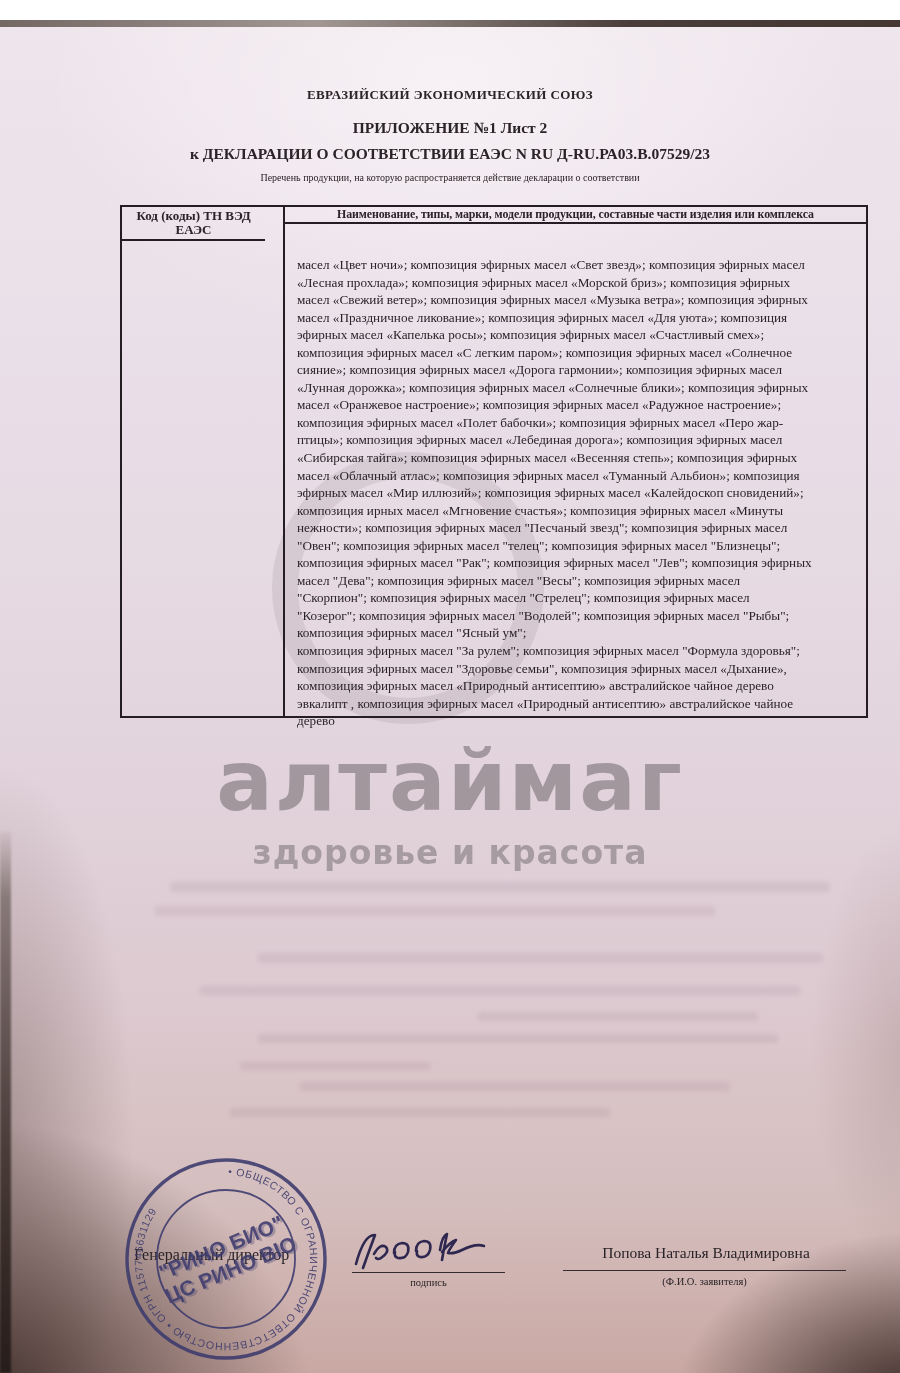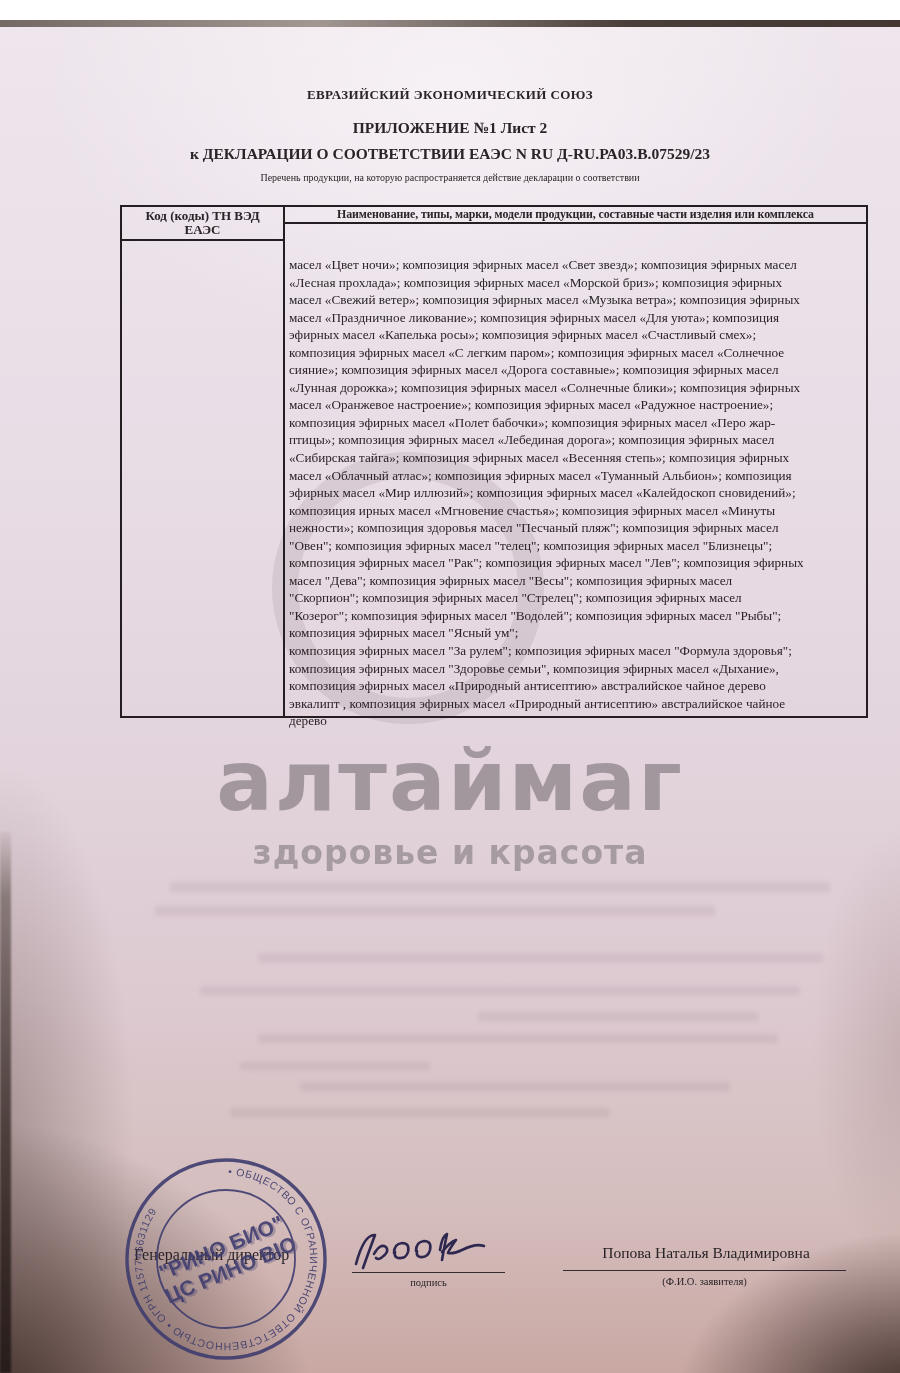--- a/index.html
+++ b/index.html
@@ -18,27 +18,27 @@
     background:linear-gradient(90deg,rgba(75,62,54,0.75),rgba(95,80,70,0.55) 35%,rgba(55,42,38,0.9) 70%,rgba(60,45,40,0.95));
     filter:blur(0.6px);}
   .left-edge{position:absolute;left:0;top:832px;width:11px;height:541px;
     background:linear-gradient(180deg,rgba(82,70,64,0.05),rgba(82,70,64,0.55) 12%,rgba(62,50,46,0.85) 55%,rgba(38,28,25,0.96));
     filter:blur(0.8px);}
   .hdr{position:absolute;left:0;width:900px;text-align:center;}
   .hdr.b{font-weight:bold;}
   
   .tbl{position:absolute;left:120px;top:205px;width:748px;height:513px;
        border:2px solid #241e22;box-sizing:border-box;display:flex;}
-  .col1{width:163px;border-right:2px solid #241e22;box-sizing:border-box;display:flex;flex-direction:column;}
+  .col1{width:163px;border-right:2px solid #241e22;box-sizing:border-box;display:flex;flex-direction:row;}
   .col2{flex:1;display:flex;flex-direction:column;gap:29px;}
   .th{height:34px;box-sizing:border-box;border-bottom:2px solid #241e22;
       font-weight:bold;text-align:center;display:flex;align-items:center;justify-content:center;}
   .col1 .th{font-size:13px;line-height:14.5px;padding:2px 8px;}
   .col2 .th{font-size:11.9px;letter-spacing:-0.1px;white-space:nowrap;}
-  .cell{flex:1;padding:3px 6px 2px 4px;font-size:13.2px;}
+  .cell{flex:1;padding:3px 6px 2px 12px;font-size:13.2px;}
   .pline{line-height:17.55px;white-space:nowrap;}
   
   .wm-ring{position:absolute;left:272px;top:452px;width:272px;height:272px;border-radius:50%;
            border:26px solid rgba(128,118,125,0.16);box-sizing:border-box;}
   .wm-title{position:absolute;left:0;top:732px;width:900px;text-align:center;
      font-family:"DejaVu Sans","Liberation Sans",sans-serif;font-weight:bold;font-size:84px;
      letter-spacing:2px;color:rgba(124,115,121,0.62);}
   .wm-sub{position:absolute;left:0;top:833px;width:900px;text-align:center;
      font-family:"DejaVu Sans","Liberation Sans",sans-serif;font-weight:bold;font-size:33px;
      letter-spacing:1px;color:rgba(129,120,126,0.6);}
@@ -74,30 +74,30 @@
     </div>
     <div class="col2">
       <div class="th">Наименование, типы, марки, модели продукции, составные части изделия или комплекса</div>
       <div class="cell">
           <div class="pline">масел «Цвет ночи»; композиция эфирных масел «Свет звезд»; композиция эфирных масел</div>
           <div class="pline">«Лесная прохлада»; композиция эфирных масел «Морской бриз»; композиция эфирных</div>
           <div class="pline">масел «Свежий ветер»; композиция эфирных масел «Музыка ветра»; композиция эфирных</div>
           <div class="pline">масел «Праздничное ликование»; композиция эфирных масел «Для уюта»; композиция</div>
           <div class="pline">эфирных масел «Капелька росы»; композиция эфирных масел «Счастливый смех»;</div>
           <div class="pline">композиция эфирных масел «С легким паром»; композиция эфирных масел «Солнечное</div>
-          <div class="pline">сияние»; композиция эфирных масел «Дорога составные»; композиция эфирных масел</div>
+          <div class="pline">сияние»; композиция эфирных масел «Дорога гармонии»; композиция эфирных масел</div>
           <div class="pline">«Лунная дорожка»; композиция эфирных масел «Солнечные блики»; композиция эфирных</div>
           <div class="pline">масел «Оранжевое настроение»; композиция эфирных масел «Радужное  настроение»;</div>
           <div class="pline">композиция эфирных масел «Полет бабочки»; композиция эфирных масел «Перо жар-</div>
           <div class="pline">птицы»; композиция эфирных масел «Лебединая дорога»; композиция эфирных масел</div>
           <div class="pline">«Сибирская тайга»; композиция эфирных масел «Весенняя степь»; композиция эфирных</div>
           <div class="pline">масел «Облачный атлас»; композиция эфирных масел «Туманный Альбион»; композиция</div>
           <div class="pline">эфирных масел «Мир иллюзий»; композиция эфирных масел «Калейдоскоп сновидений»;</div>
           <div class="pline">композиция ирных масел «Мгновение счастья»; композиция эфирных масел «Минуты</div>
-          <div class="pline">нежности»; композиция здоровья масел "Песчаный пляж";  композиция эфирных масел</div>
+          <div class="pline">нежности»; композиция эфирных масел "Песчаный звезд";  композиция эфирных масел</div>
           <div class="pline">"Овен";  композиция эфирных масел "телец"; композиция эфирных масел "Близнецы";</div>
           <div class="pline">композиция эфирных масел "Рак";  композиция эфирных масел "Лев"; композиция эфирных</div>
           <div class="pline">масел "Дева";  композиция эфирных масел "Весы";  композиция эфирных масел</div>
           <div class="pline">"Скорпион";  композиция эфирных масел "Стрелец";  композиция эфирных масел</div>
           <div class="pline">"Козерог";  композиция эфирных масел "Водолей";  композиция эфирных масел "Рыбы";</div>
           <div class="pline">композиция эфирных масел "Ясный ум";</div>
           <div class="pline">композиция эфирных масел "За рулем";  композиция эфирных масел "Формула здоровья";</div>
           <div class="pline">композиция эфирных масел "Здоровье семьи", композиция эфирных масел «Дыхание»,</div>
           <div class="pline">композиция эфирных масел «Природный антисептию» австралийское чайное дерево</div>
           <div class="pline">эвкалипт  , композиция эфирных масел «Природный антисептию» австралийское чайное</div>

